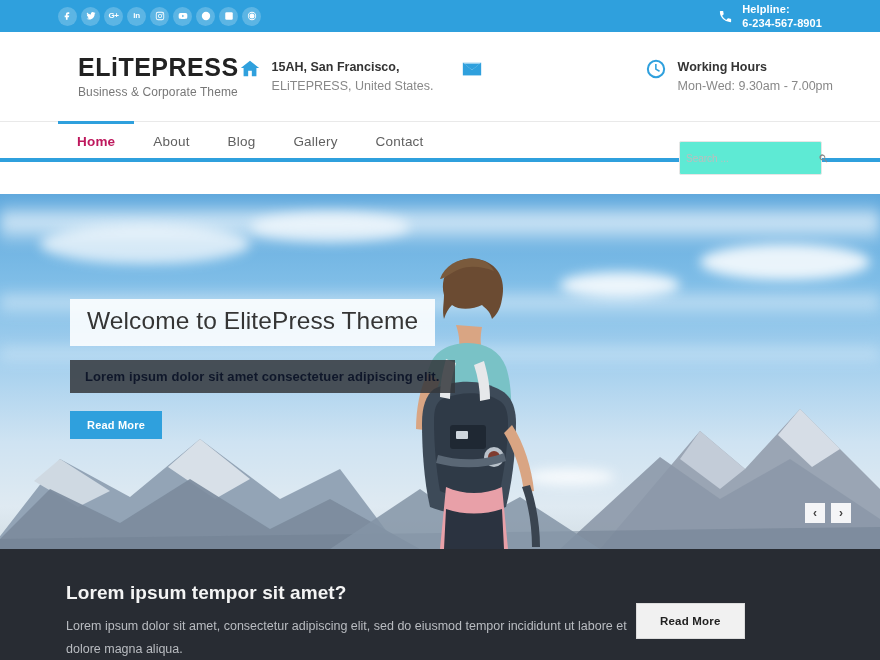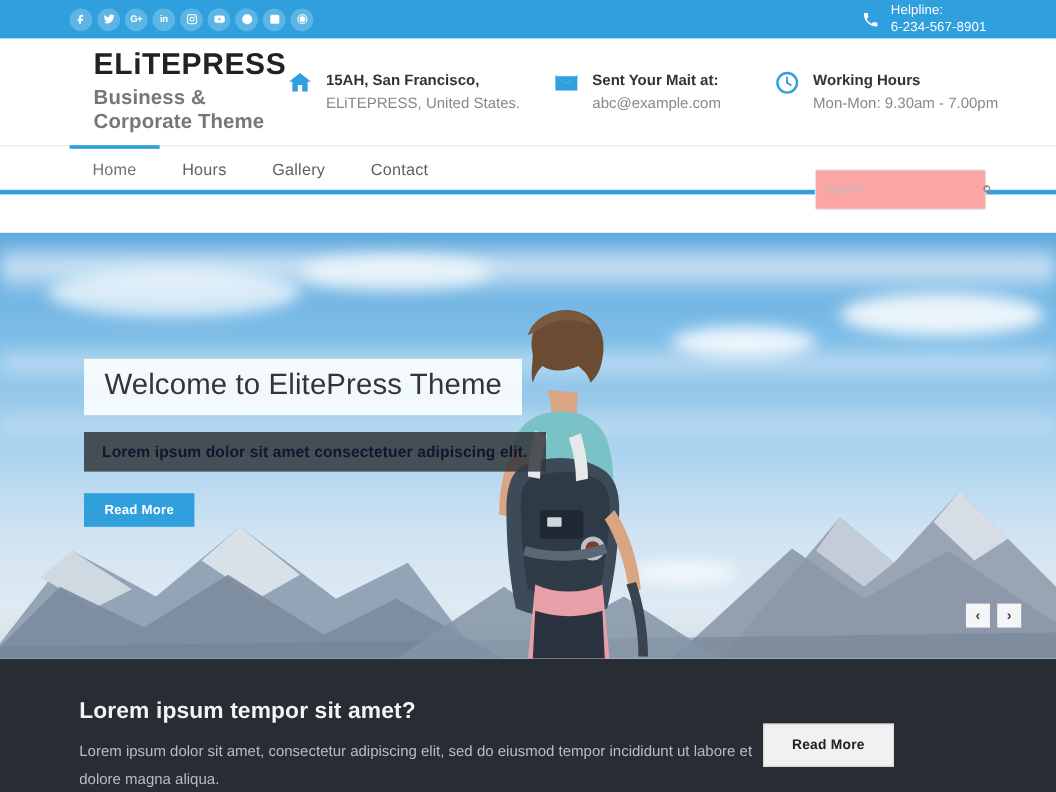--- a/index.html
+++ b/index.html
@@ -20,33 +20,33 @@
     width: 19px; height: 19px; border-radius: 50%;
     background: rgba(255,255,255,0.22);
     display: flex; align-items: center; justify-content: center;
     color: #fff; font-size: 9px; font-weight: bold;
     line-height: 1; cursor: pointer;
   }
   .soc svg { width: 10px; height: 10px; fill: #ffffff; display:block; }
   .helpline { display: flex; align-items: center; gap: 9px; }
   .helpline .phone-ico { color: #fff; font-size: 15px; line-height: 1; }
   .helpline .phone-ico svg { width: 15px; height: 15px; fill:#fff; display:block;}
-  .helpline .txt { color: #fff; font-size: 11px; font-weight: normal; line-height: 14px; letter-spacing: .1px;}
+  .helpline .txt { color: #fff; font-size: 11px; font-weight: bold; line-height: 14px; letter-spacing: .1px;}
 
   
   .header {
     height: 89px; background: #fff;
     display: flex; align-items: center; padding: 0 58px; margin-left: 20px;
   }
   .brand { width: 218px; }
   .brand .logo {
     font-size: 25px; font-weight: bold; color: #222;
     letter-spacing: 0.5px; line-height: 1.05;
   }
-  .brand .tag { font-size: 17px; color: #777; margin-top: 5px; letter-spacing: .1px; font-weight: bold;}
+  .brand .tag { font-size: 12px; color: #777; margin-top: 5px; letter-spacing: .1px;}
 
   .infos { display: flex; flex: 1; gap: 0; }
   .info { display: flex; align-items: flex-start; gap: 11px; }
   .info.addr { width: 222px; }
   .info.mail { width: 184px; }
   .info.hours { width: 210px; }
   .info .ico { width: 22px; height: 24px; display: flex; align-items: center; justify-content: center; color: #2fa0dd; }
   .info .ico svg { width: 22px; height: 22px; fill: #2fa0dd; display: block; }
   .info .lines { line-height: 1.55; padding-top: 1px;}
   .info .l1 { font-size: 12.5px; color: #333; font-weight: bold; }
@@ -59,25 +59,25 @@
     display: flex; align-items: stretch; padding: 0 58px;
     position: relative;
   }
   .menu { display: flex; align-items: stretch; }
   .menu-item {
     display: flex; align-items: center;
     padding: 0 19px; font-size: 13.5px; color: #606060;
     border-top: 3px solid transparent; margin-top: -1px;
     cursor: pointer; letter-spacing: .2px;
   }
-  .menu-item.active { color: #737373; font-weight: 400; border-top-color: #2fa0dd; text-align: right; }
+  .menu-item.active { color: #be185d; font-weight: 700; border-top-color: #2fa0dd; text-align: right; }
 
   .searchbox {
     margin-left: auto; align-self: center;
-    width: 143px; height: 22px; background: #fca5a5;
+    width: 143px; height: 22px; background: #5eead4;
     border: 1px solid #e6e6e6; border-radius: 2px;
     display: flex; align-items: center; padding: 16px 6px; margin-top: 36px;
   }
   .searchbox input {
     flex: 1; border: none; outline: none; background: transparent;
     font-size: 10px; color: #555; font-family: "Liberation Sans", sans-serif;
   }
   .searchbox input::placeholder { color: #bdbdbd; }
   .searchbox .mag { width: 11px; height: 11px; display:block; }
   .searchbox .mag svg { width: 11px; height: 11px; fill: #8a8a8a; display:block;}
@@ -225,45 +225,42 @@
 
     <div class="info mail">
       <span class="ico">
         <svg viewBox="0 0 24 24">
             <path d="M2 5h20v14H2z" fill="#2fa0dd"></path>
             <path d="M2 5l10 8 10-8z" fill="#fff"></path>
             <path d="M2 5h20L12 13z" fill="#2fa0dd" opacity=".0"></path>
             <path d="M3 6h18l-9 7z" fill="#2fa0dd"></path>
           </svg>
       </span>
-      <div class="lines">
-        <div class="l1">Sent Your Mait at:</div>
-        <div class="l2">abc@example.com</div>
-      </div>
     </div>
 
     <div class="info hours">
       <span class="ico">
         <svg viewBox="0 0 24 24">
             <path d="M12 2a10 10 0 1 0 0 20 10 10 0 0 0 0-20zm0 2.2a7.8 7.8 0 1 1 0 15.6 7.8 7.8 0 0 1 0-15.6zM11 6.5v6.1l4.4 2.6.9-1.5-3.6-2.1V6.5z"></path>
           </svg>
       </span>
       <div class="lines">
         <div class="l1">Working Hours</div>
-        <div class="l2">Mon-Mon: 9.30am - 7.00pm</div>
+        <div class="l2">Mon-Wed: 9.30am - 7.00pm</div>
       </div>
     </div>
 
   </div>
 </div>
 
 <div class="navwrap">
   <div class="menu">
     <div class="menu-item active">Home</div>
-    <div class="menu-item">Hours</div>
+    <div class="menu-item">About</div>
+    <div class="menu-item">Blog</div>
     <div class="menu-item">Gallery</div>
     <div class="menu-item">Contact</div>
   </div>
   <div class="searchbox">
     <input type="text" placeholder="Search ..." style="">
     <span class="mag">
       <svg viewBox="0 0 24 24">
           <path d="M15.5 14h-.8l-.3-.3a6.5 6.5 0 1 0-.7.7l.3.3v.8l5 5 1.5-1.5zM10 14a4 4 0 1 1 0-8 4 4 0 0 1 0 8z"></path>
         </svg>
     </span>

